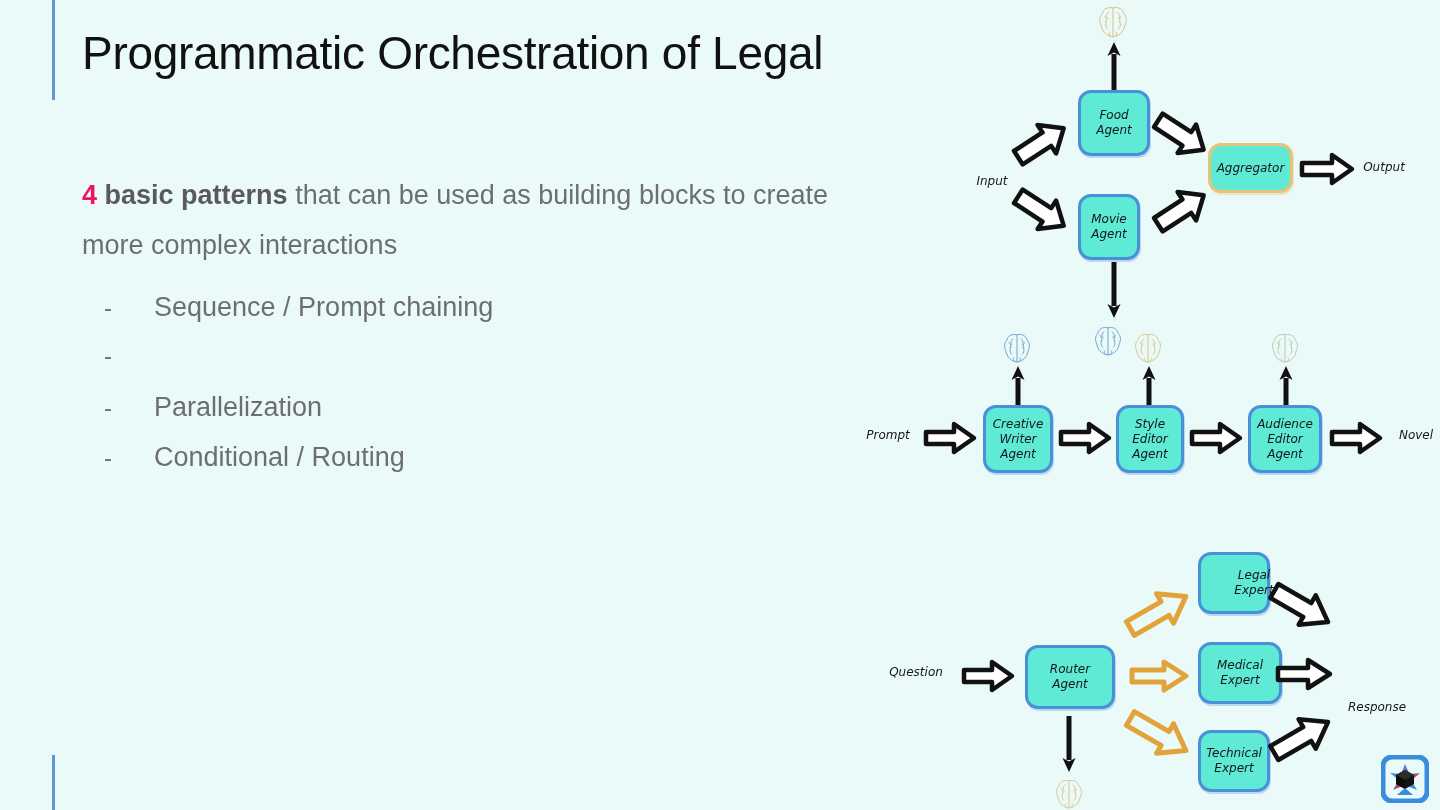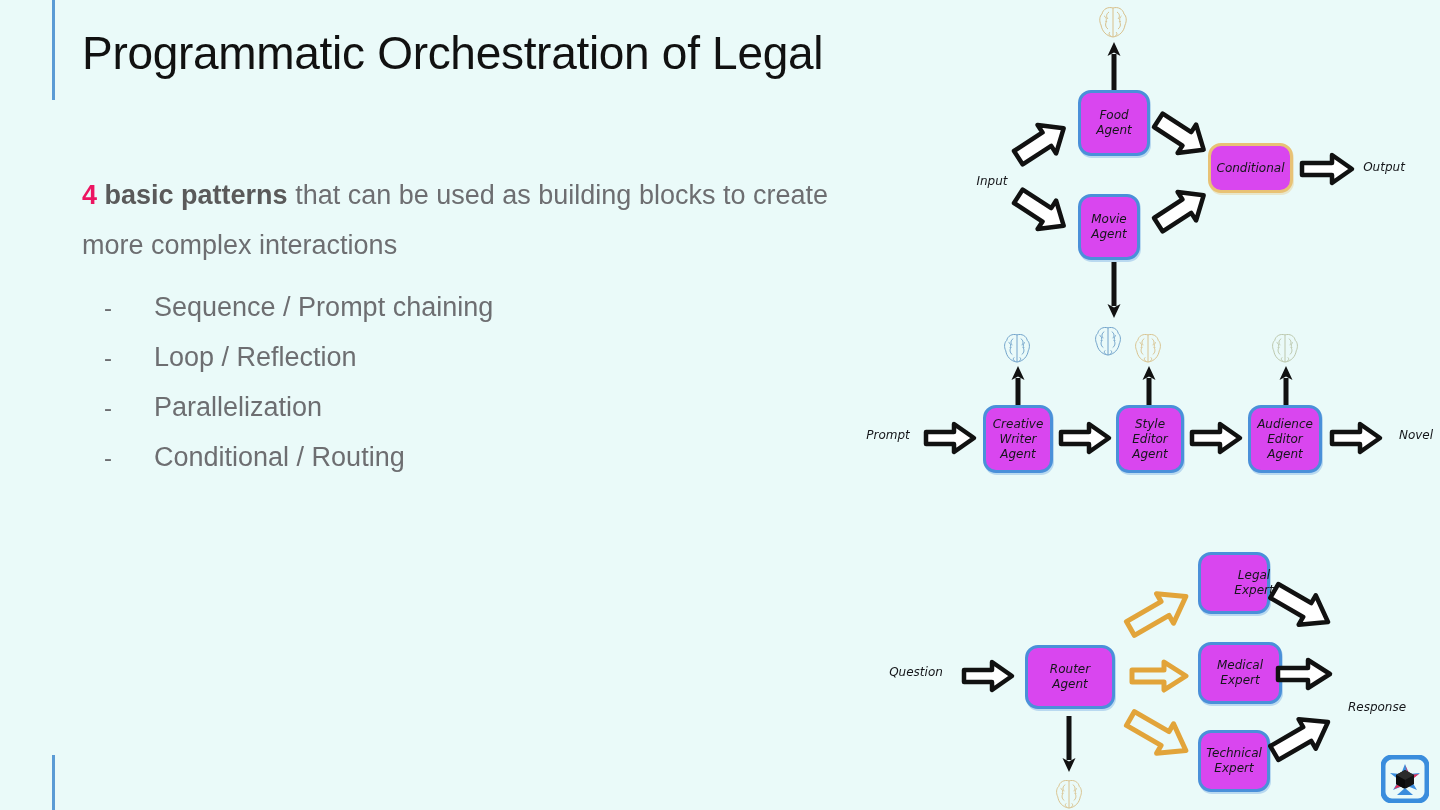--- a/index.html
+++ b/index.html
@@ -39,21 +39,21 @@
   .bullets{position:absolute;left:104px;top:292px;width:700px;}
   .bullet{display:flex;align-items:baseline;height:50px;}
   .bullet .dash{width:50px;color:#6d6e71;font-size:24px;flex:none;}
   .bullet .txt{color:#6d6e71;font-size:27px;}
 
   
   .diagram{position:absolute;}
   .node{
     position:absolute;
     box-sizing:border-box;
-    background:#d946ef;
+    background:#5eead4;
     border:3px solid #4a90d9;
     border-radius:13px;
     display:flex;align-items:center;justify-content:center;
     text-align:center;
     font-family:"DejaVu Sans", sans-serif;
     font-style:italic;
     font-size:12px;
     line-height:15px;
     color:#15161a;
     box-shadow:1px 2px 0 rgba(74,144,217,.30);
@@ -96,21 +96,20 @@
     <span class="num">4</span><span> </span><span class="strong">basic patterns</span><span> that can be used as building blocks to create more complex interactions</span>
   </div>
 
   <div class="bullets">
     <div class="bullet">
       <span class="dash">-</span>
       <span class="txt">Sequence / Prompt chaining</span>
     </div>
     <div class="bullet">
       <span class="dash">-</span>
-      <span class="txt">Loop / Reflection</span>
     </div>
     <div class="bullet">
       <span class="dash">-</span>
       <span class="txt">Parallelization</span>
     </div>
     <div class="bullet">
       <span class="dash">-</span>
       <span class="txt">Conditional / Routing</span>
     </div>
   </div>
@@ -142,21 +141,21 @@
     </div>
 
     <div class="node" style="left:128px;top:194px;width:62px;height:66px;">
       <div>
         <span>Movie</span>
         <span>Agent</span>
       </div>
     </div>
 
     <div class="node aggregator" style="left:258px;top:143px;width:85px;height:50px;">
-      <span>Conditional</span>
+      <span>Aggregator</span>
     </div>
 
     <div class="dlabel" style="left:12px;top:174px;width:60px;">Input</div>
     <div class="dlabel" style="left:404px;top:160px;width:60px;">Output</div>
 
     <svg class="barrow" style="left:60px;top:118px;" width="62" height="50" viewBox="0 0 62 50">
       <g transform="rotate(-33 31 25)">
         <path d="M4 17 L38 17 L38 8 L58 25 L38 42 L38 33 L4 33 Z" fill="#fff" stroke="#111" stroke-width="4.5" stroke-linejoin="round"></path>
       </g>
     </svg>

